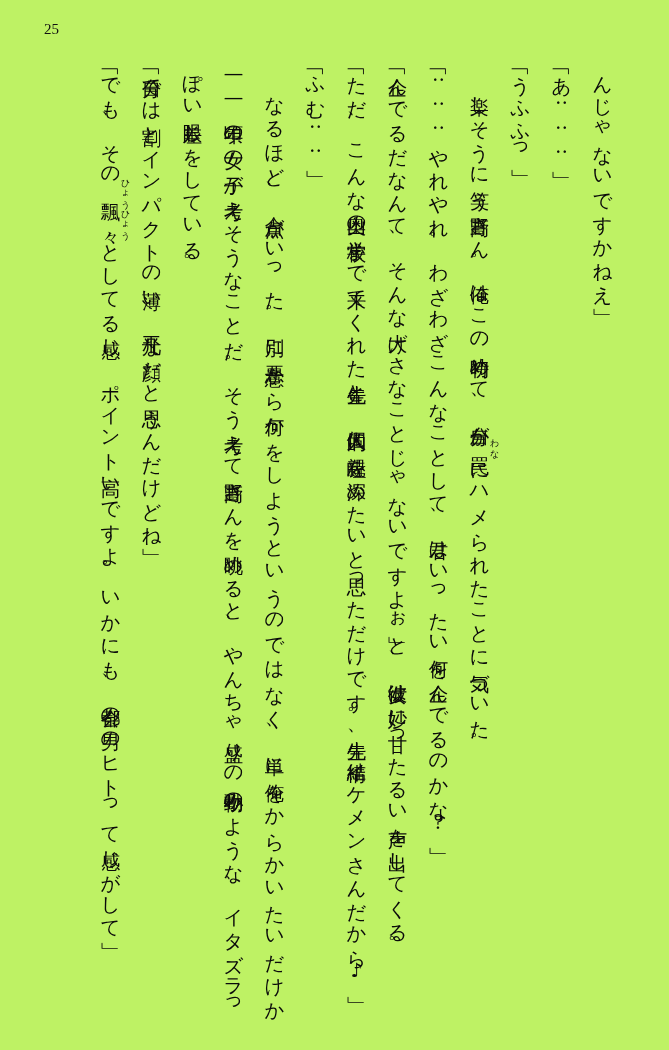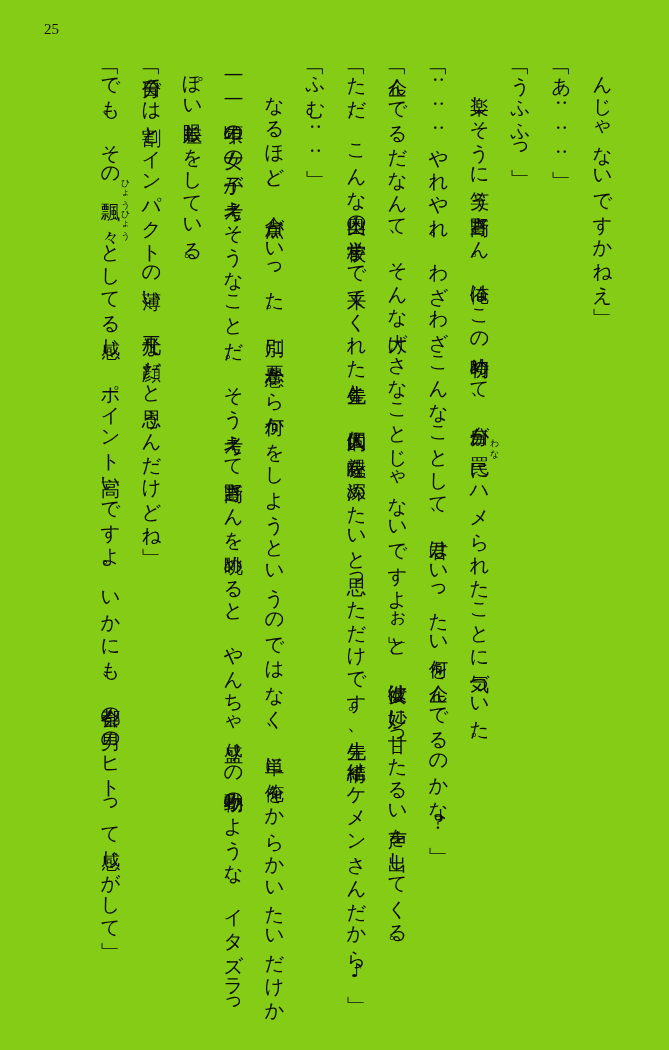--- a/index.html
+++ b/index.html
@@ -11,21 +11,21 @@
     width: 669px;
     height: 1050px;
     overflow: hidden;
     font-family: "Liberation Serif", "DejaVu Serif", serif;
     color: #000000;
   }
   .page {
     position: relative;
     width: 669px;
     height: 1050px;
-    background: #84cc16;
+    background: #bef264;
     box-sizing: border-box;
   }
   .page-number {
     position: absolute;
     top: 22px;
     left: 44px;
     font-size: 15px;
     line-height: 1;
     color: #111111;
     font-family: "Liberation Serif", "DejaVu Serif", serif;

